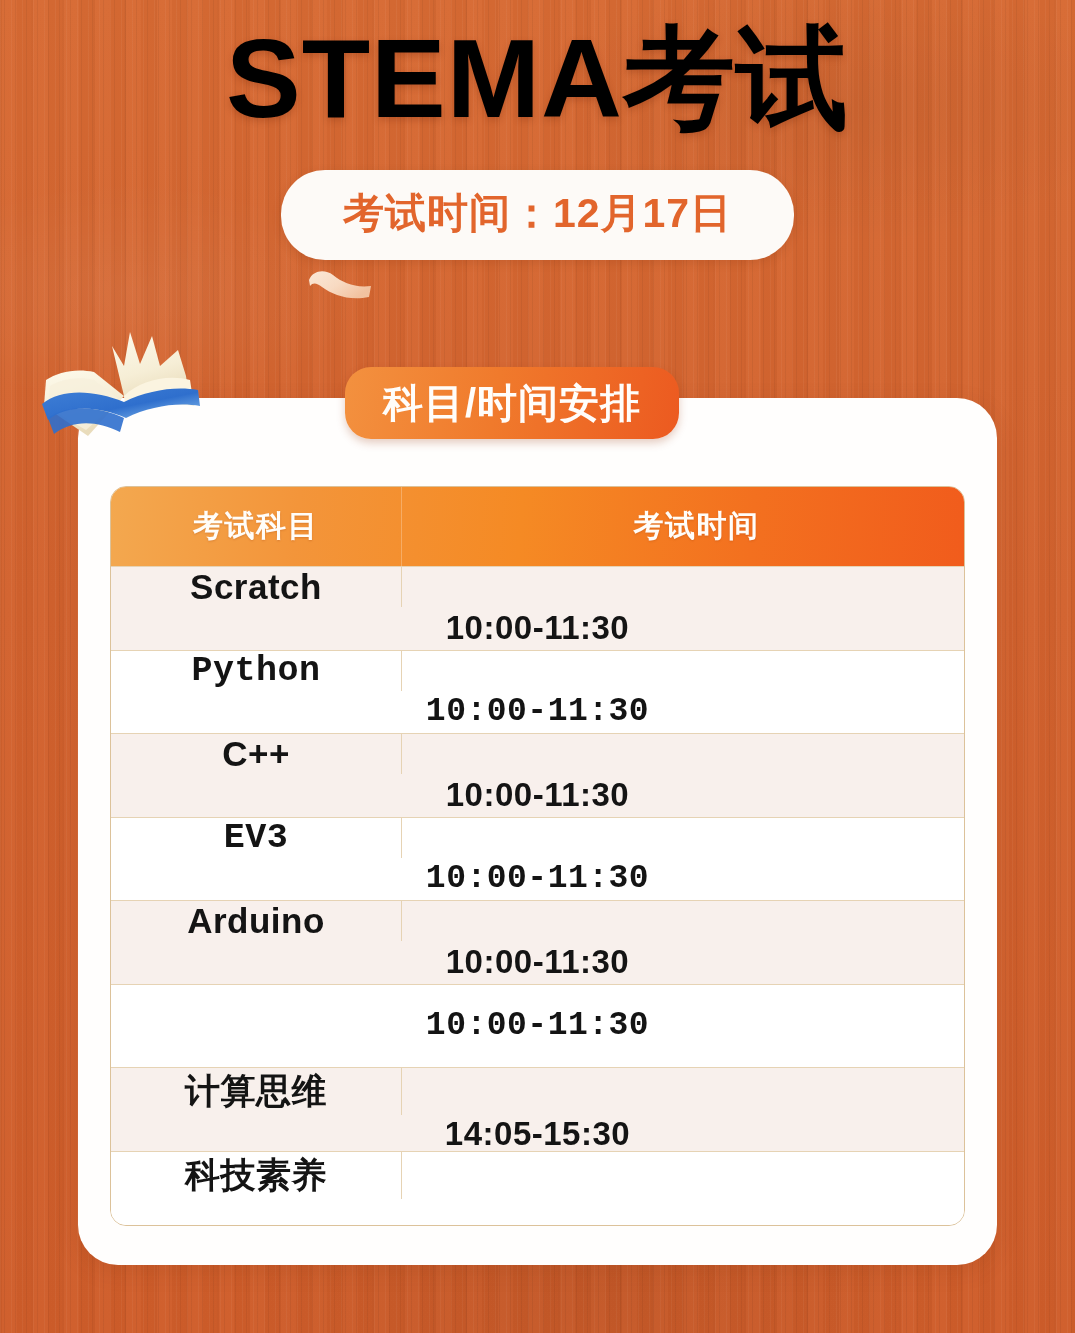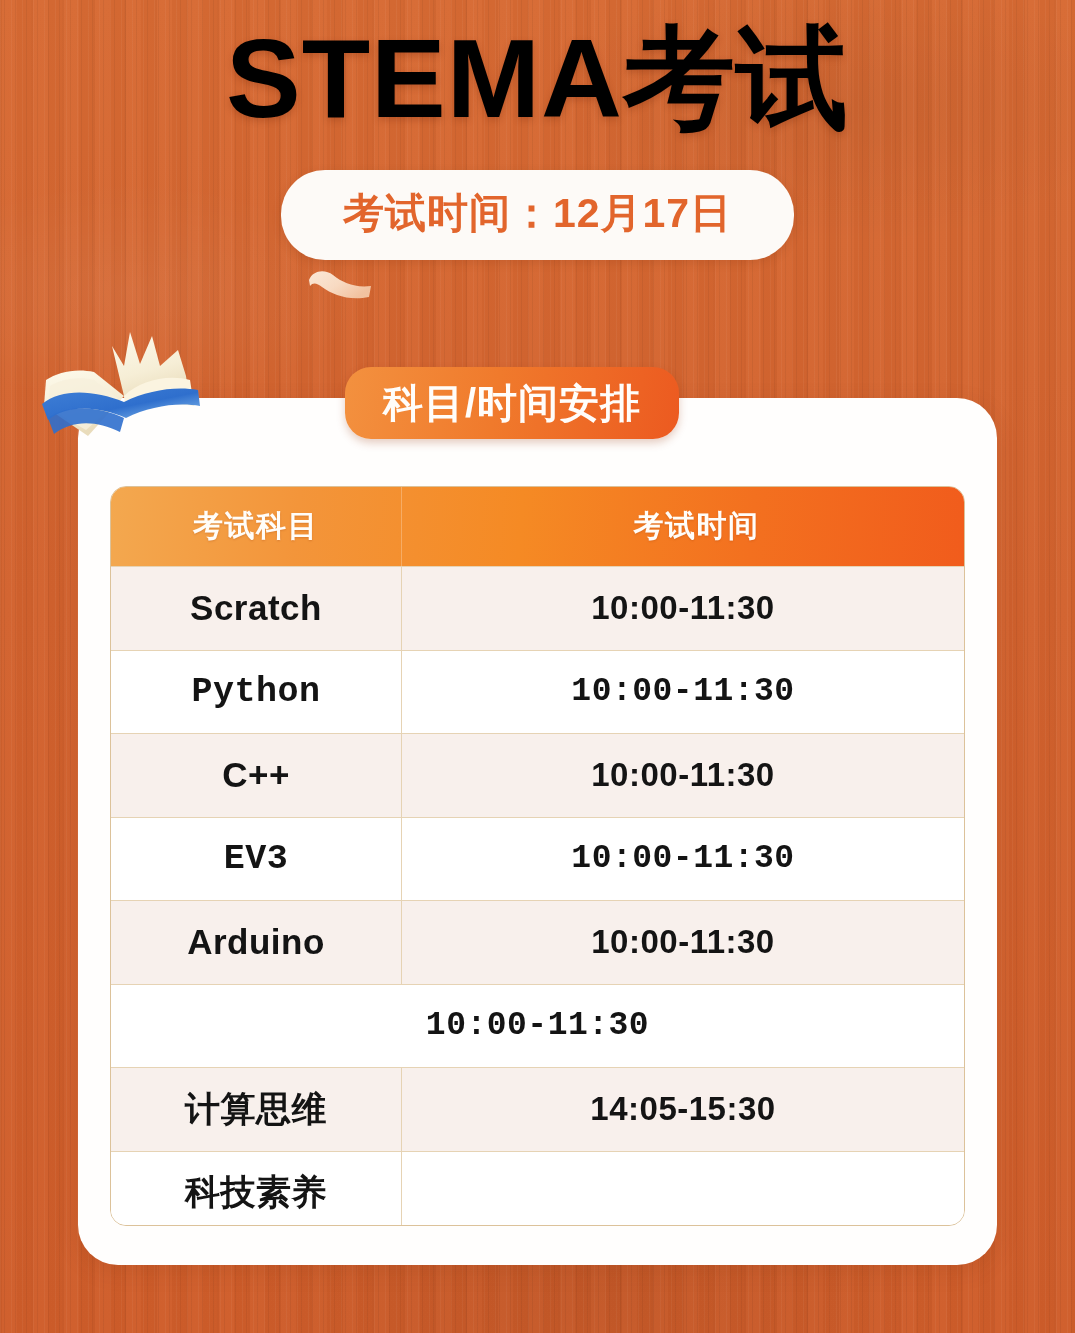--- a/index.html
+++ b/index.html
@@ -170,20 +170,21 @@
     text-shadow: 0 1px 2px rgba(150,55,10,0.25);
   }
   .th.col-subject { width: 290px; }
   .th.col-time { flex: 1; padding-left: 28px; }
   .th.col-subject + .th.col-time { box-shadow: inset 1px 0 0 rgba(255,255,255,0.25); }
 
   .trow {
     display: flex;
     height: 82.5px;
     border-top: 1px solid #e6d3b4;
+    flex-direction: column;
   }
   .trow.odd  { background: #f8f0ec; }
   .trow.even { background: #ffffff; font-family: Liberation Mono, monospace; }
 
   .td {
     display: flex;
     align-items: center;
     justify-content: center;
     color: #141414;
     font-weight: 800;

